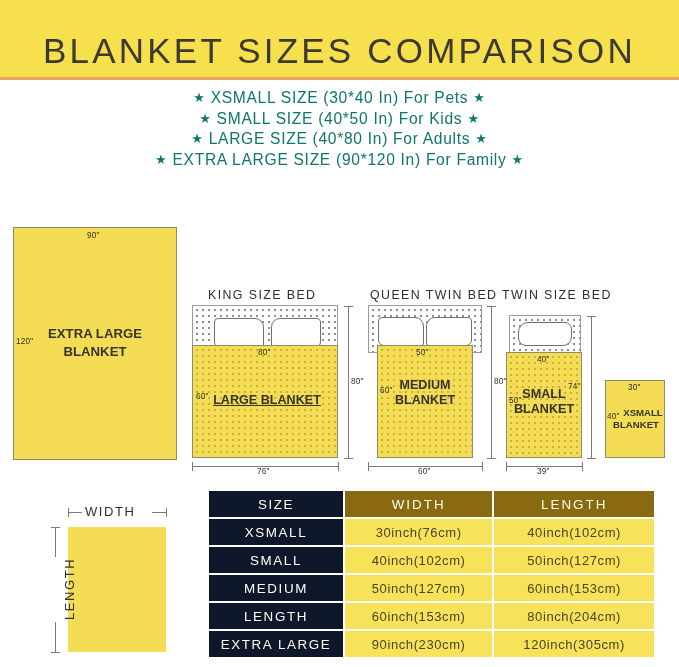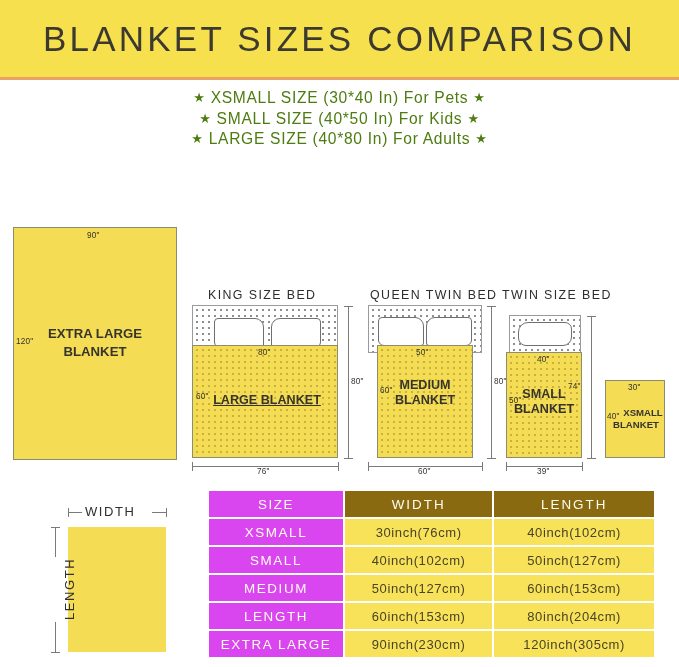--- a/index.html
+++ b/index.html
@@ -12,33 +12,33 @@
   .abs{position:absolute;}
 
   
   #header-band{
     left:0;top:0;width:679px;height:77px;background:#f7e04e;
   }
   #header-rule{
     left:0;top:77px;width:679px;height:3px;background:#e8a268;
   }
   #page-title{
-    left:0;top:0;width:679px;height:77px;
+    left:0;top:12px;width:679px;height:77px;
     display:flex;align-items:center;justify-content:center;
     font-size:35px;letter-spacing:3.2px;font-weight:400;
     color:#3c3a30;white-space:nowrap;
   }
 
   
   #bullets{
     left:0;top:88px;width:679px;
     text-align:center;
   }
   .bullet-line{
-    font-size:15.6px;letter-spacing:0.7px;color:#4d7c0f;
+    font-size:15.6px;letter-spacing:0.7px;color:#0f766e;
     line-height:20.5px;white-space:nowrap;
   }
   .star{font-size:13px;vertical-align:1px;display:inline-block;margin:0 5px;}
 
   
   .yellow-solid{
     background:#f4dd55;border:1.2px solid #8c8c6e;box-sizing:border-box;
   }
   .yellow-dot{
     background-color:#f4dd55;
@@ -91,21 +91,21 @@
     border-collapse:separate;border-spacing:2px;
   }
   #size-table td{
     height:26px;padding:0;text-align:center;vertical-align:middle;
     font-size:13.4px;letter-spacing:0.9px;
   }
   #size-table .hdr{
     background:#8a6a10;color:#fffdf2;font-weight:400;letter-spacing:2px;
   }
   #size-table .sizecell{
-    background:#d946ef;color:#fffdf2;width:134px;letter-spacing:1.6px;
+    background:#0f172a;color:#fffdf2;width:134px;letter-spacing:1.6px;
   }
   #size-table .val{
     background:#f7e259;color:#4a4326;letter-spacing:0.6px;font-size:13px;
   }
 </style>
 </head>
 <body>
 
 <div class="abs" id="header-band"></div>
 <div class="abs" id="header-rule"></div>
@@ -113,20 +113,23 @@
 
 <div class="abs" id="bullets">
   <div class="bullet-line">
     <span class="star">★</span><span>XSMALL SIZE (30*40 In) For Pets</span><span class="star">★</span>
   </div>
   <div class="bullet-line">
     <span class="star">★</span><span>SMALL SIZE (40*50 In) For Kids</span><span class="star">★</span>
   </div>
   <div class="bullet-line">
     <span class="star">★</span><span>LARGE SIZE (40*80 In) For Adults</span><span class="star">★</span>
+  </div>
+  <div class="bullet-line">
+    <span class="star">★</span><span>EXTRA LARGE SIZE (90*120 In) For Family</span><span class="star">★</span>
   </div>
 </div>
 
 <div class="abs yellow-solid" style="left:13px;top:227px;width:164px;height:233px;"></div>
 <div class="abs dim" style="left:87px;top:231px;">90"</div>
 <div class="abs dim" style="left:16px;top:337px;">120"</div>
 <div class="abs blanket-label big" style="left:13px;top:325px;width:164px;">
   <div>EXTRA LARGE</div>
   <div>BLANKET</div>
 </div>

